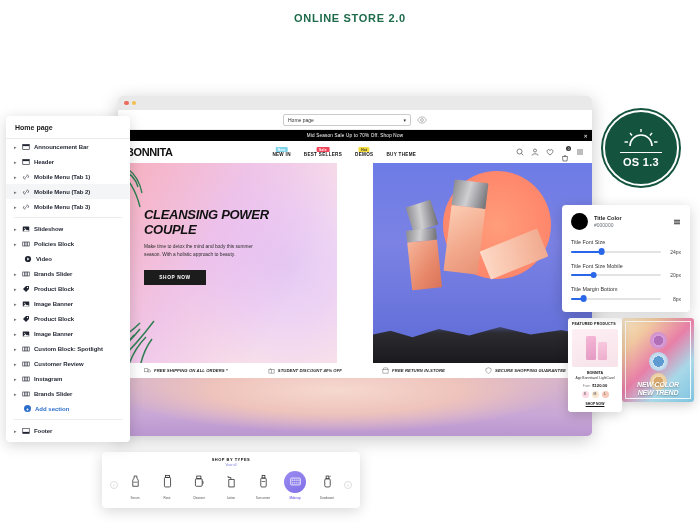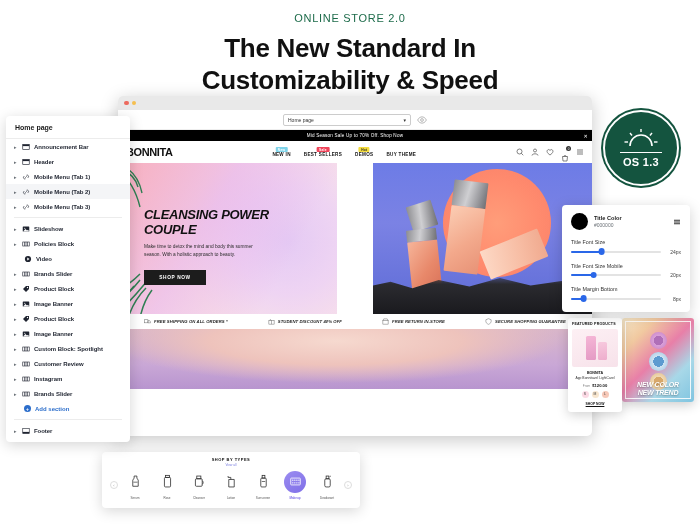--- a/index.html
+++ b/index.html
@@ -5,21 +5,21 @@
   * { box-sizing: border-box; margin:0; padding:0; }
   html,body { width:700px; height:530px; overflow:hidden; }
   body {
     font-family: "Liberation Sans", sans-serif;
     background:#ffffff;
     position:relative;
   }
   
   .headline-wrap { position:absolute; top:12px; left:0; width:700px; text-align:center; }
   .eyebrow {
-    font-size:11px; font-weight:normal; letter-spacing:.7px;
+    font-size:11px; font-weight:bold; letter-spacing:.7px;
     color:#1d6b4a;
   }
   .h1 {
     font-size:26px; font-weight:bold; color:#111; line-height:1.22;
     margin-top:9px; letter-spacing:-0.3px;
   }
 
   
   .os-badge {
     position:absolute; left:603px; top:110px; width:76px; height:76px;
@@ -70,21 +70,21 @@
     white-space:nowrap;
   }
   .icons { display:flex; gap:7px; align-items:center; }
   .ic { width:8px; height:8px; opacity:.85; position:relative; }
   .cart-count {
     position:absolute; top:-2px; right:-2px; width:5px;height:5px; border-radius:50%;
     background:#111; color:#fff; font-size:3px; display:flex;align-items:center;justify-content:center;
   }
 
   
-  .hero { height:151px; display:flex; position:relative; overflow:hidden;gap:36px; }
+  .hero { height:200px; display:flex; position:relative; overflow:hidden;gap:36px; }
   .hero-left {
     width:50%; position:relative;
     background:
       radial-gradient(circle at 78% 52%, #dcb9f0 0%, #e9c6ef 28%, #f6d7e2 55%, #fbe3e7 100%),
       linear-gradient(135deg,#f7b9c4 0%, #e2bdea 60%, #ffffff 100%);
   }
   .hero-left:before{
     content:""; position:absolute; inset:0;
     background:linear-gradient(120deg, rgba(247,166,182,.85) 0%, rgba(233,180,236,.55) 40%, rgba(255,255,255,.25) 75%);
   }
@@ -236,24 +236,20 @@
   .type-circle { width:22px;height:22px;border-radius:50%; display:flex;align-items:center;justify-content:center; }
   .type-circle.sel { background:linear-gradient(145deg,#9b8cf0,#7f6fe8); }
   .type-label { font-size:3px; color:#555; }
   .type-label.sel { color:#7f6fe8; font-weight:bold; }
 </style>
 </head>
 <body>
 
 <div class="headline-wrap">
   <div class="eyebrow">ONLINE STORE 2.0</div>
-  <div class="h1">
-    <div>The New Standard In</div>
-    <div>Customizability &amp; Speed</div>
-  </div>
 </div>
 
 <div class="os-badge">
   <svg class="sun" viewBox="0 0 34 22">
     <path d="M6 18 A11 11 0 0 1 28 18" fill="none" stroke="#fff" stroke-width="1.6"></path>
     <line x1="17" y1="1" x2="17" y2="4" stroke="#fff" stroke-width="1.4"></line>
     <line x1="6" y1="5" x2="8" y2="7.5" stroke="#fff" stroke-width="1.4"></line>
     <line x1="28" y1="5" x2="26" y2="7.5" stroke="#fff" stroke-width="1.4"></line>
     <line x1="0.5" y1="14" x2="4" y2="14" stroke="#fff" stroke-width="1.4"></line>
     <line x1="30" y1="14" x2="33.5" y2="14" stroke="#fff" stroke-width="1.4"></line>

